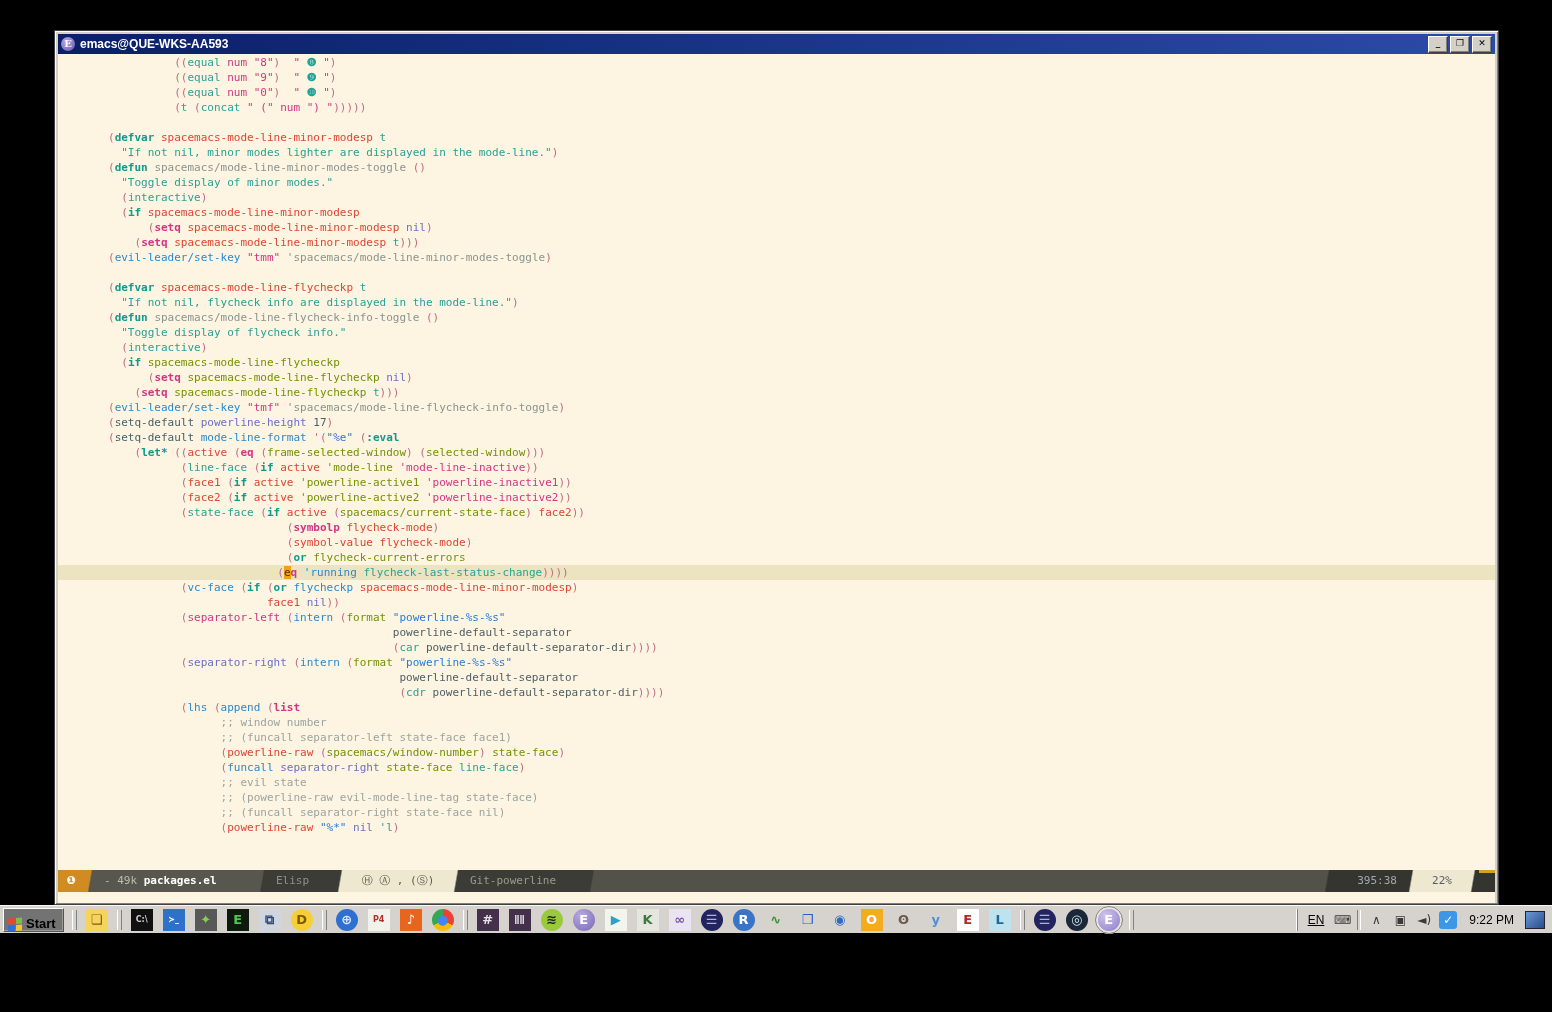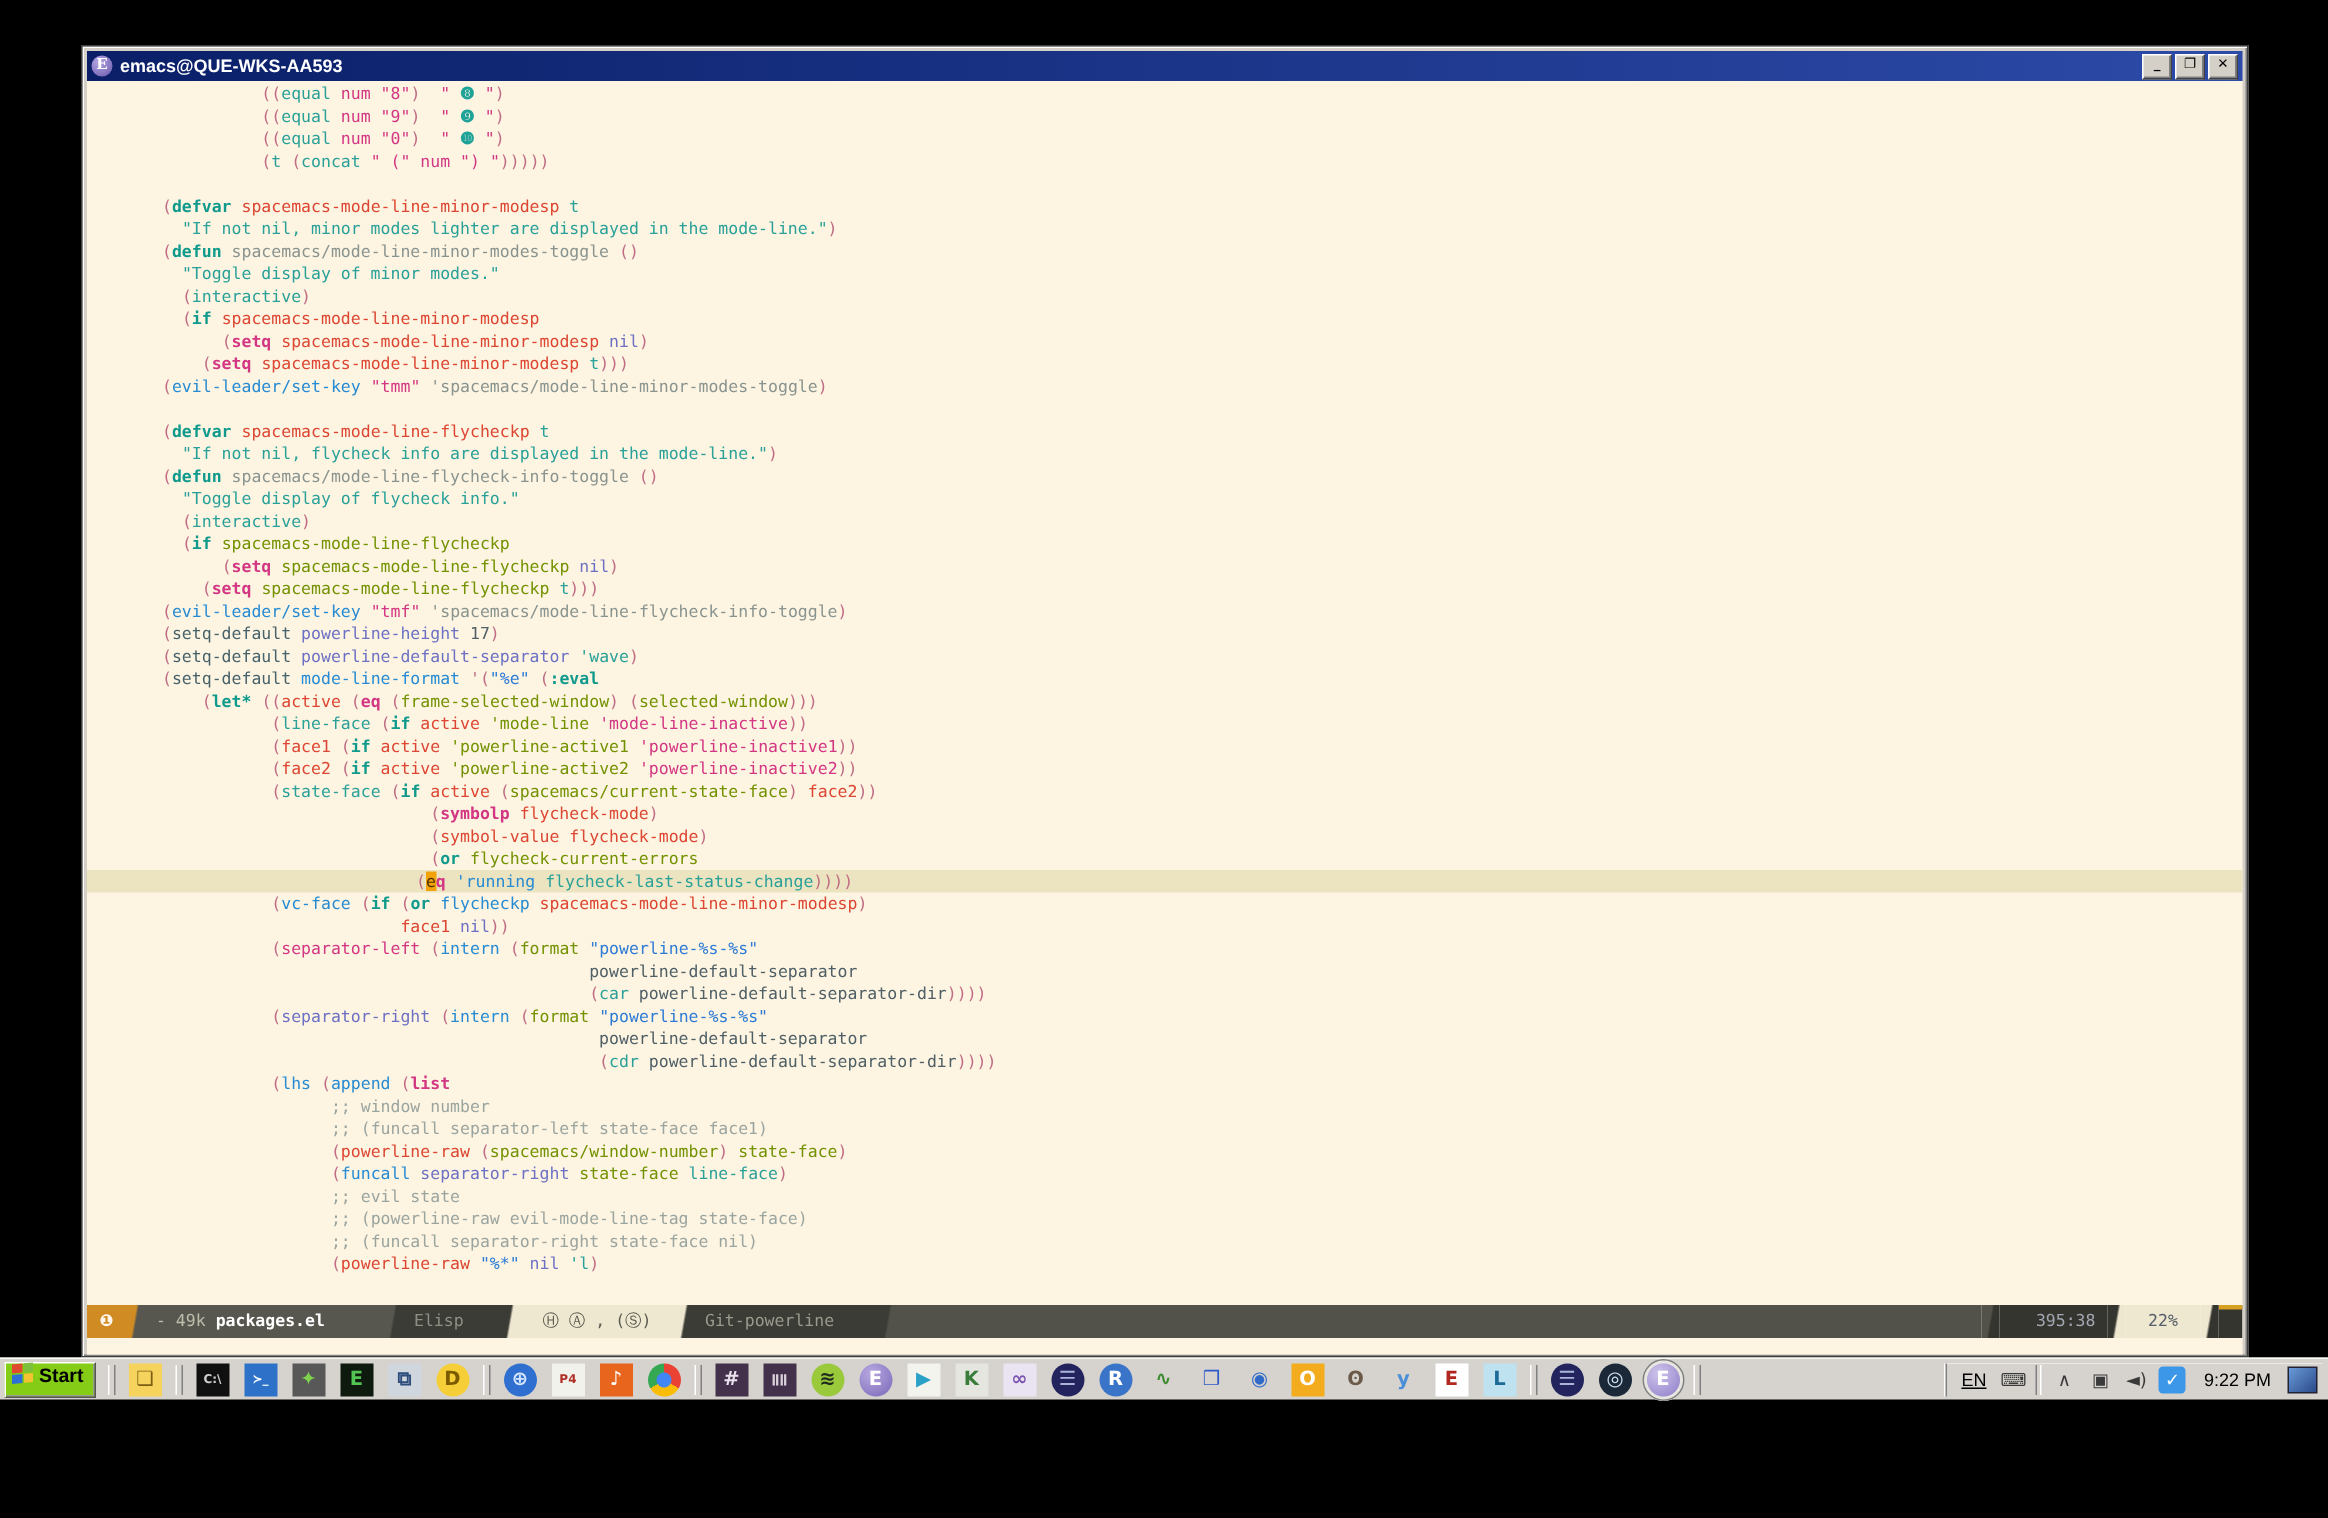--- a/index.html
+++ b/index.html
@@ -48,22 +48,22 @@
   .modeline{height:22px;display:flex;align-items:stretch;overflow:hidden;
             font:11px/22px "DejaVu Sans Mono","DejaVu Sans",monospace;}
   .seg{white-space:nowrap;padding:0 8px;box-sizing:border-box;position:relative;}
   .seg-sep{width:12px;flex:0 0 auto;}
   .seg .strong{font-weight:bold;color:#fff;}
   .minibuffer{height:11px;background:#fdf4e2;}
   
   .taskbar{position:absolute;left:0;top:905px;width:1552px;height:28px;background:#d6d3ce;
            border-top:1px solid #f8f8f4;box-sizing:border-box;display:flex;align-items:center;
            padding:0 3px;}
-  .startbtn{height:22px;display:flex;align-items:flex-start;gap:4px;padding:0 7px 0 4px;flex:0 0 auto;
-            background:#84cc16;border:1px solid;border-color:#fff #555 #555 #fff;
+  .startbtn{height:22px;display:flex;align-items:flex-end;gap:4px;padding:0 7px 0 4px;flex:0 0 auto;
+            background:#737373;border:1px solid;border-color:#fff #555 #555 #fff;
             box-shadow:inset -1px -1px 0 #9a9a94;margin-right:4px;}
   .startbtn span{font-weight:bold;font-size:13px;color:#000;}
   .winflag{width:14px;height:13px;display:grid;grid-template-columns:1fr 1fr;
            grid-template-rows:1fr 1fr;gap:1px;transform:skewY(-5deg);}
   .winflag i{display:block;}
   .handle{width:3px;height:20px;border-left:1px solid #fff;border-right:1px solid #808080;
           margin:0 4px;flex:0 0 auto;}
   .qicon{width:22px;height:22px;margin:0 5px;display:flex;align-items:center;flex:0 0 auto;
          justify-content:center;font:bold 13px "DejaVu Sans",sans-serif;box-sizing:border-box;}
   .qicon.small{font-size:8px;}
@@ -113,21 +113,20 @@
           <div class="cl"><span class="tk-p">(</span><span class="tk-kw">defvar</span><span class="tk-dim"> </span><span class="tk-red">spacemacs-mode-line-flycheckp</span><span class="tk-dim"> </span><span class="tk-tea">t</span></div>
           <div class="cl"><span class="tk-dim">  </span><span class="tk-doc">"If not nil, flycheck info are displayed in the mode-line."</span><span class="tk-p">)</span></div>
           <div class="cl"><span class="tk-p">(</span><span class="tk-kw">defun</span><span class="tk-dim"> </span><span class="tk-fn">spacemacs/mode-line-flycheck-info-toggle</span><span class="tk-dim"> </span><span class="tk-p">()</span></div>
           <div class="cl"><span class="tk-dim">  </span><span class="tk-doc">"Toggle display of flycheck info."</span></div>
           <div class="cl"><span class="tk-dim">  </span><span class="tk-p">(</span><span class="tk-tea">interactive</span><span class="tk-p">)</span></div>
           <div class="cl"><span class="tk-dim">  </span><span class="tk-p">(</span><span class="tk-kw">if</span><span class="tk-dim"> </span><span class="tk-grn">spacemacs-mode-line-flycheckp</span></div>
           <div class="cl"><span class="tk-dim">      </span><span class="tk-p">(</span><span class="tk-magb">setq</span><span class="tk-dim"> </span><span class="tk-grn">spacemacs-mode-line-flycheckp</span><span class="tk-dim"> </span><span class="tk-pur">nil</span><span class="tk-p">)</span></div>
           <div class="cl"><span class="tk-dim">    </span><span class="tk-p">(</span><span class="tk-magb">setq</span><span class="tk-dim"> </span><span class="tk-grn">spacemacs-mode-line-flycheckp</span><span class="tk-dim"> </span><span class="tk-tea">t</span><span class="tk-p">)))</span></div>
           <div class="cl"><span class="tk-p">(</span><span class="tk-blu">evil-leader/set-key</span><span class="tk-dim"> </span><span class="tk-str">"tmf"</span><span class="tk-dim"> </span><span class="tk-fn">'spacemacs/mode-line-flycheck-info-toggle</span><span class="tk-p">)</span></div>
           <div class="cl"><span class="tk-p">(</span><span class="tk-sdf">setq-default</span><span class="tk-dim"> </span><span class="tk-pur">powerline-height</span><span class="tk-dim"> 17</span><span class="tk-p">)</span></div>
-          <div class="cl"><span class="tk-p">(</span><span class="tk-sdf">setq-default</span><span class="tk-dim"> </span><span class="tk-pur">powerline-default-separator</span><span class="tk-dim"> </span><span class="tk-tea">'wave</span><span class="tk-p">)</span></div>
           <div class="cl"><span class="tk-p">(</span><span class="tk-sdf">setq-default</span><span class="tk-dim"> </span><span class="tk-blu">mode-line-format</span><span class="tk-dim"> </span><span class="tk-p">'(</span><span class="tk-strc">"%e"</span><span class="tk-dim"> </span><span class="tk-p">(</span><span class="tk-kw">:eval</span></div>
           <div class="cl"><span class="tk-dim">    </span><span class="tk-p">(</span><span class="tk-kw">let*</span><span class="tk-dim"> </span><span class="tk-p">((</span><span class="tk-red">active</span><span class="tk-dim"> </span><span class="tk-p">(</span><span class="tk-magb">eq</span><span class="tk-dim"> </span><span class="tk-p">(</span><span class="tk-grn">frame-selected-window</span><span class="tk-p">)</span><span class="tk-dim"> </span><span class="tk-p">(</span><span class="tk-grn">selected-window</span><span class="tk-p">)))</span></div>
           <div class="cl"><span class="tk-dim">           </span><span class="tk-p">(</span><span class="tk-tea">line-face</span><span class="tk-dim"> </span><span class="tk-p">(</span><span class="tk-kw">if</span><span class="tk-dim"> </span><span class="tk-red">active</span><span class="tk-dim"> </span><span class="tk-grn">'mode-line</span><span class="tk-dim"> </span><span class="tk-mag">'mode-line-inactive</span><span class="tk-p">))</span></div>
           <div class="cl"><span class="tk-dim">           </span><span class="tk-p">(</span><span class="tk-red">face1</span><span class="tk-dim"> </span><span class="tk-p">(</span><span class="tk-kw">if</span><span class="tk-dim"> </span><span class="tk-red">active</span><span class="tk-dim"> </span><span class="tk-grn">'powerline-active1</span><span class="tk-dim"> </span><span class="tk-mag">'powerline-inactive1</span><span class="tk-p">))</span></div>
           <div class="cl"><span class="tk-dim">           </span><span class="tk-p">(</span><span class="tk-red">face2</span><span class="tk-dim"> </span><span class="tk-p">(</span><span class="tk-kw">if</span><span class="tk-dim"> </span><span class="tk-red">active</span><span class="tk-dim"> </span><span class="tk-grn">'powerline-active2</span><span class="tk-dim"> </span><span class="tk-mag">'powerline-inactive2</span><span class="tk-p">))</span></div>
           <div class="cl"><span class="tk-dim">           </span><span class="tk-p">(</span><span class="tk-tea">state-face</span><span class="tk-dim"> </span><span class="tk-p">(</span><span class="tk-kw">if</span><span class="tk-dim"> </span><span class="tk-red">active</span><span class="tk-dim"> </span><span class="tk-p">(</span><span class="tk-grn">spacemacs/current-state-face</span><span class="tk-p">)</span><span class="tk-dim"> </span><span class="tk-red">face2</span><span class="tk-p">))</span></div>
           <div class="cl"><span class="tk-dim">                           </span><span class="tk-p">(</span><span class="tk-magb">symbolp</span><span class="tk-dim"> </span><span class="tk-red">flycheck-mode</span><span class="tk-p">)</span></div>
           <div class="cl"><span class="tk-dim">                           </span><span class="tk-p">(</span><span class="tk-red">symbol-value</span><span class="tk-dim"> </span><span class="tk-red">flycheck-mode</span><span class="tk-p">)</span></div>
           <div class="cl"><span class="tk-dim">                           </span><span class="tk-p">(</span><span class="tk-kw">or</span><span class="tk-dim"> </span><span class="tk-grn">flycheck-current-errors</span></div>
           <div class="cl hl"><span class="tk-dim">                               </span><span class="tk-p">(</span><span class="tk-cur">e</span><span class="tk-magb">q</span><span class="tk-dim"> </span><span class="tk-blu">'running</span><span class="tk-dim"> </span><span class="tk-tea">flycheck-last-status-change</span><span class="tk-p">))))</span></div>

